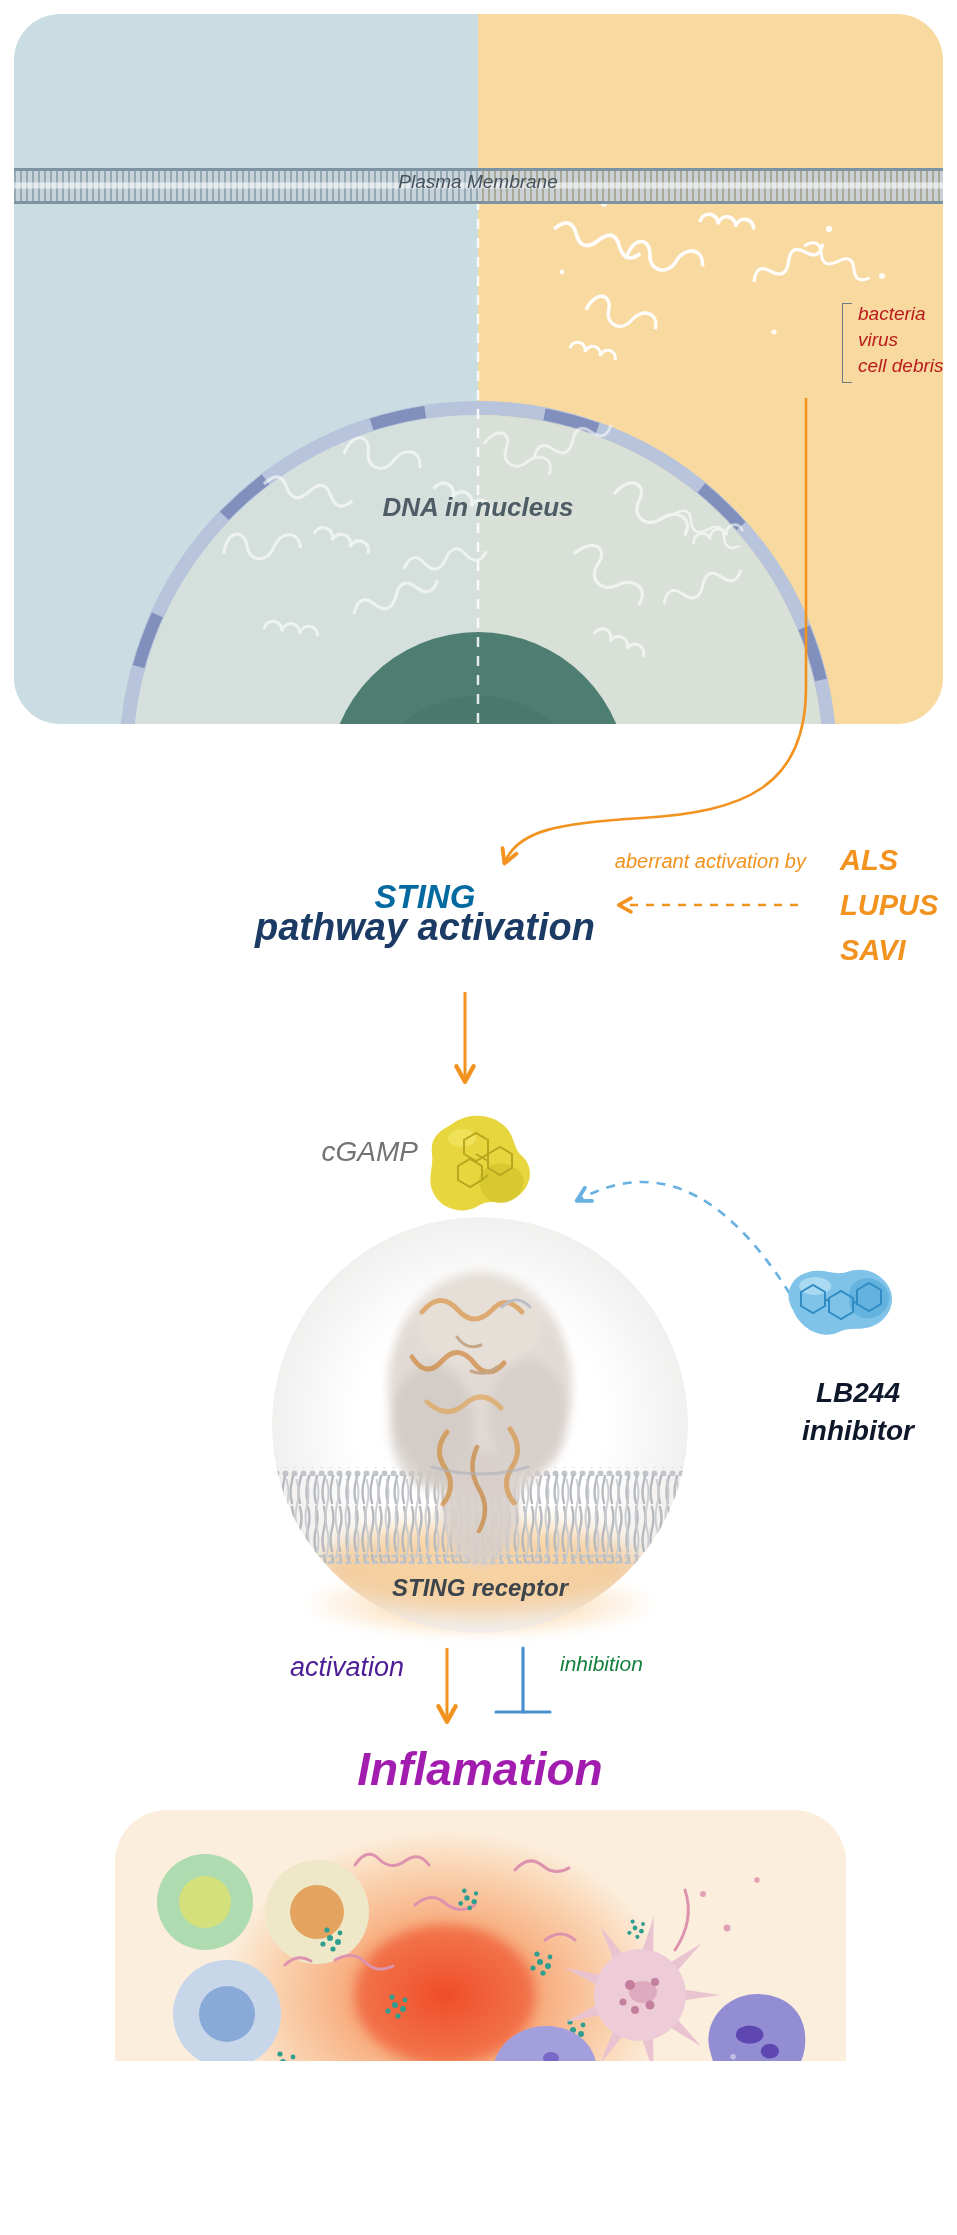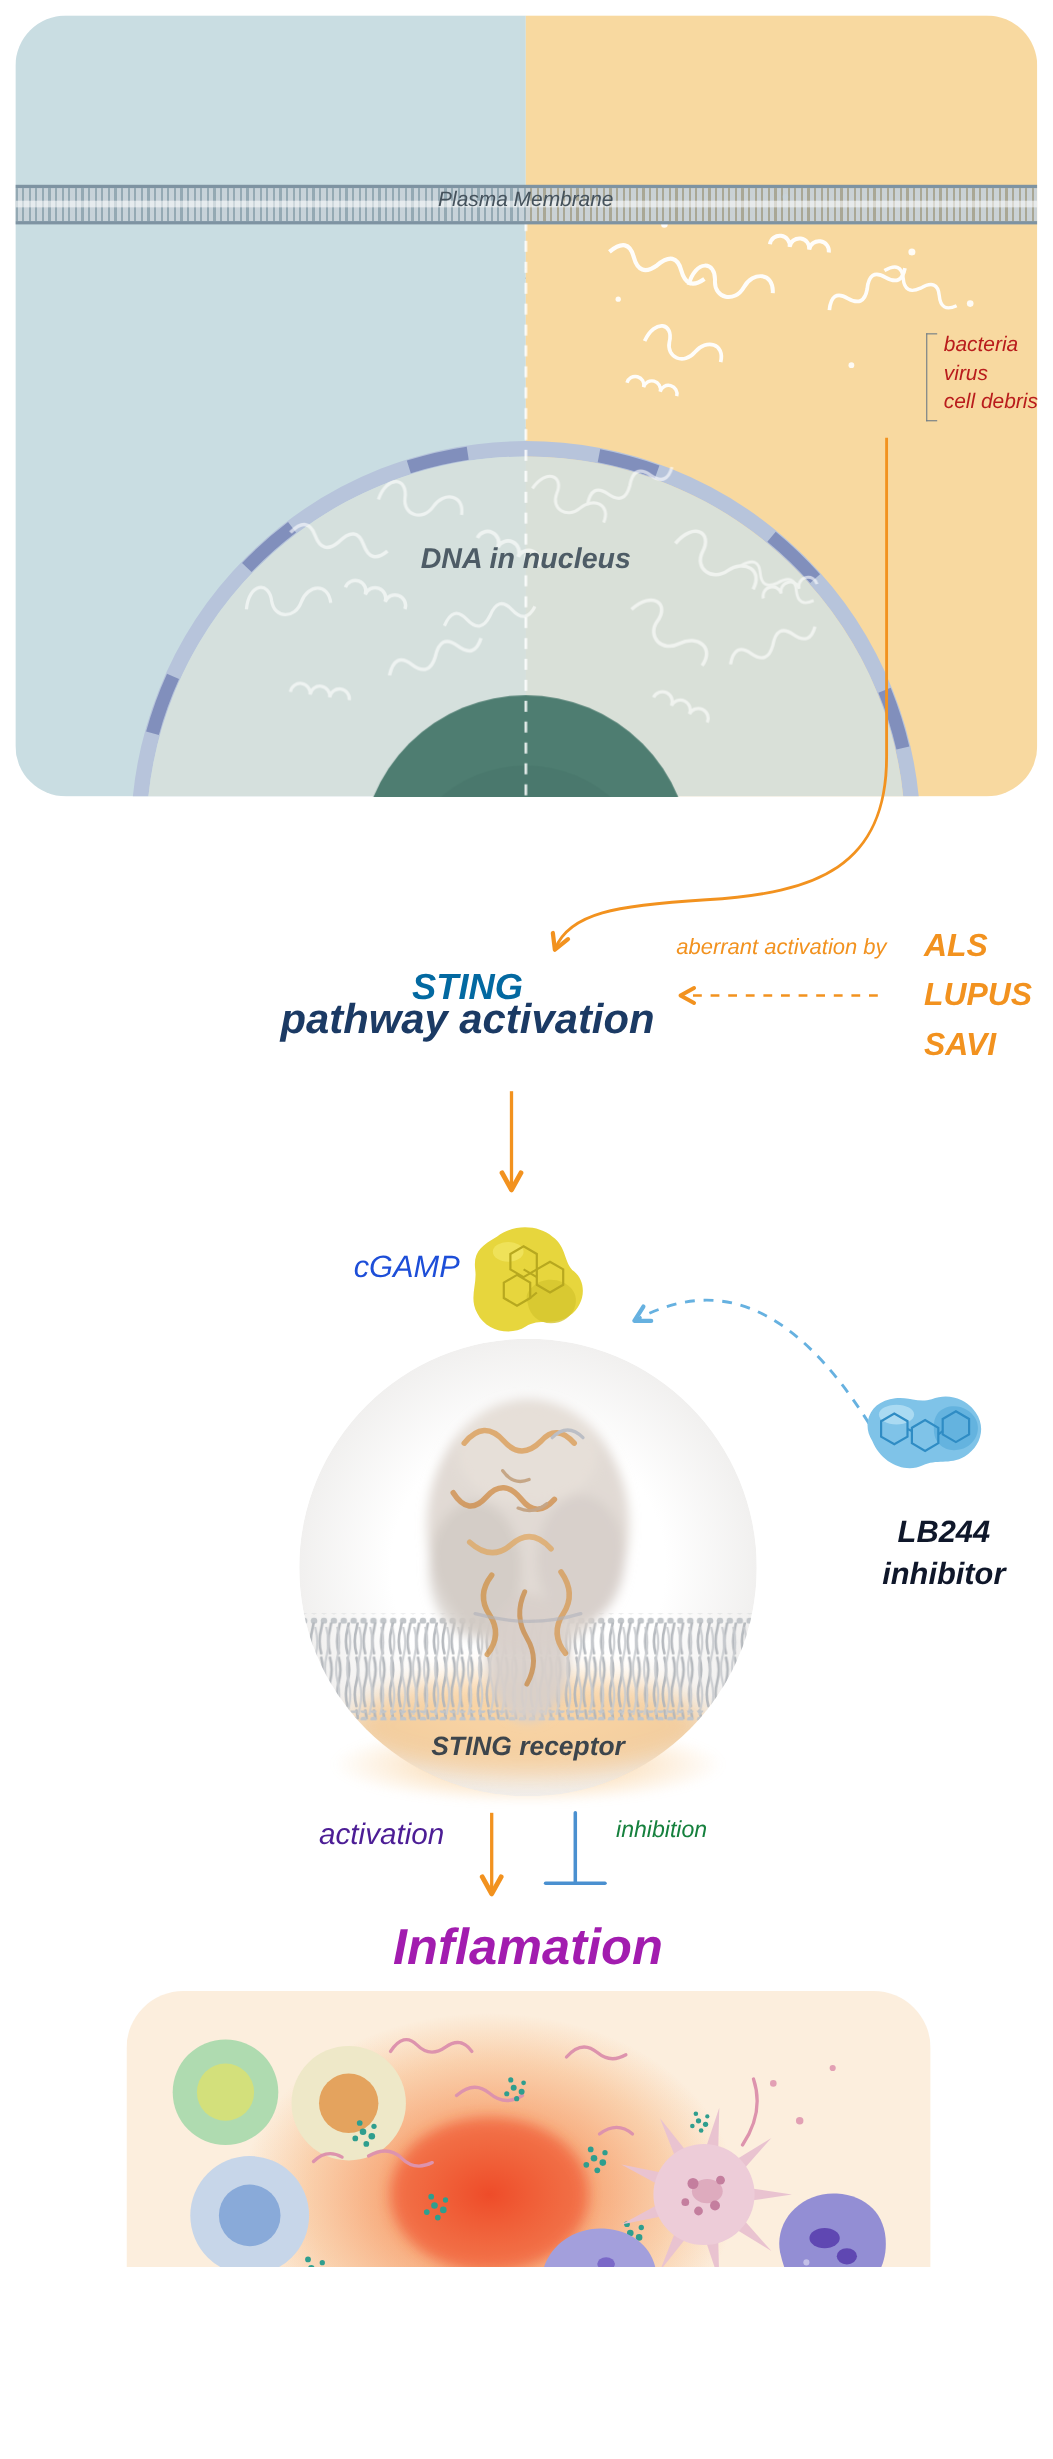--- a/index.html
+++ b/index.html
@@ -36,21 +36,21 @@
   [data-name="dna-sources-list"] span{display:block;}
 
   
   [data-name="arrow-layer"]{left:0;top:0;width:957px;height:2235px;z-index:6;pointer-events:none;}
   [data-name="aberrant-activation-label"]{right:151px;top:850px;font-size:20px;color:#f2921f;}
   [data-name="disease-list"]{left:840px;top:838px;font-size:29px;font-weight:bold;color:#f2921f;line-height:45px;}
   [data-name="disease-list"] span{display:block;}
   [data-name="sting-title-line1"]{left:425px;top:860px;font-size:33px;font-weight:bold;color:#0369a1;margin-top:18px;}
   [data-name="sting-title-line2"]{left:425px;top:906px;font-size:38px;font-weight:bold;color:#1b3a64;}
 
-  [data-name="cgamp-label"]{right:539px;top:1136px;font-size:28px;color:#1d4ed8;}
+  [data-name="cgamp-label"]{right:539px;top:1136px;font-size:28px;color:#737373;}
   [data-name="cgamp-molecule-icon"]{left:424px;top:1110px;width:122px;height:112px;z-index:8;}
   [data-name="lb244-molecule-icon"]{left:775px;top:1246px;width:134px;height:112px;z-index:8;}
   [data-name="lb244-label"]{left:858px;top:1374px;text-align:center;font-size:28px;font-weight:bold;
     color:#0f172a;line-height:38px;}
   [data-name="lb244-label"] span{display:block;}
 
   [data-name="receptor-glow"]{left:300px;top:1568px;width:360px;height:72px;z-index:3;
     background:radial-gradient(ellipse at 50% 50%, rgba(244,166,66,.6), rgba(244,166,66,0) 70%);
     filter:blur(4px);}
   [data-name="sting-receptor-circle"]{left:272px;top:1217px;width:416px;height:416px;border-radius:50%;

